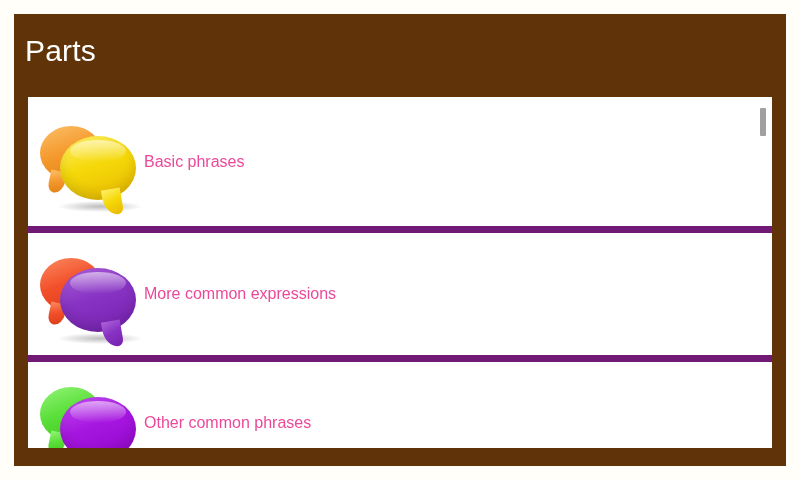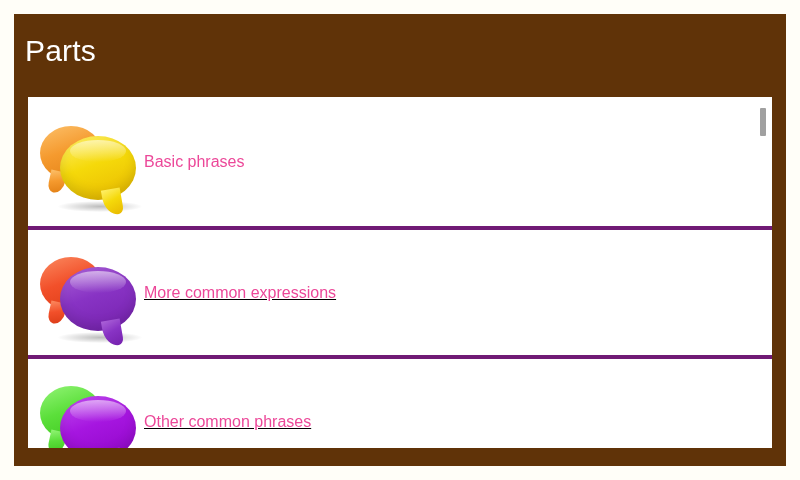--- a/index.html
+++ b/index.html
@@ -70,22 +70,21 @@
     position: relative;
     height: 129px;
     box-sizing: border-box;
     display: flex;
     align-items: center;
     padding-left: 6px;
     background: #ffffff;
     cursor: pointer;
   }
   .list-item + .list-item {
-    border-top: 4px solid #701a75;
-    text-decoration: underline;
+    border-top: 7px solid #701a75;
   }
 
   .item-icon {
     position: relative;
     width: 110px;
     height: 104px;
     flex: 0 0 110px;
   }
 
   .item-label {

